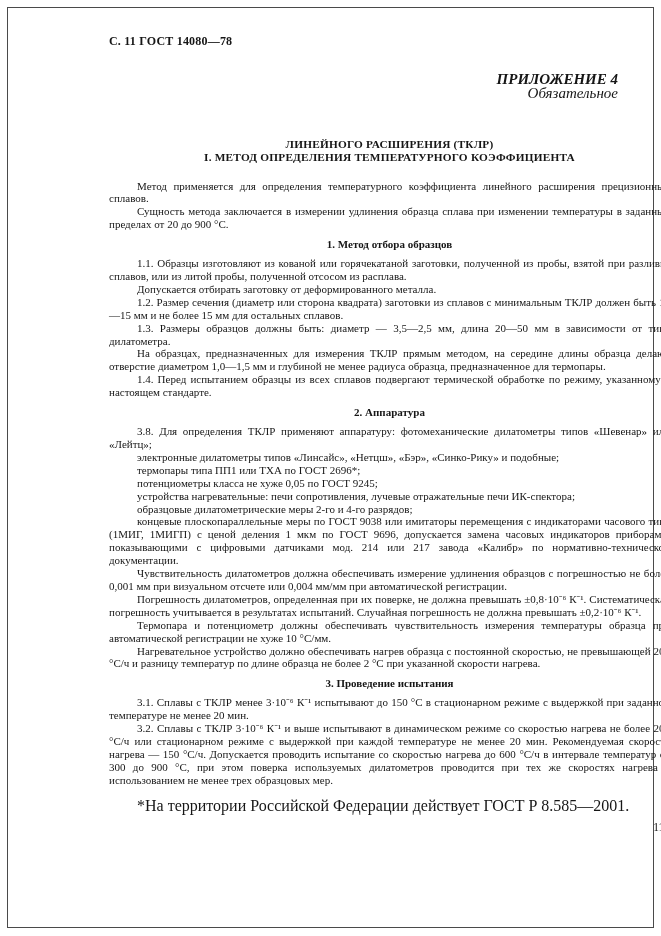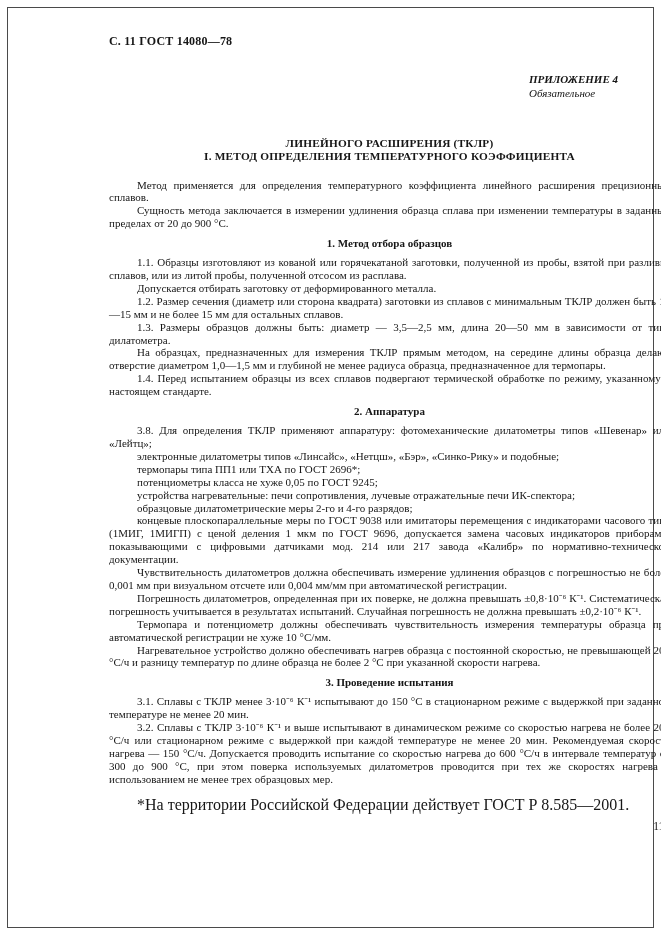--- a/index.html
+++ b/index.html
@@ -11,21 +11,21 @@
     color: #161616;
   }
   .page { position: relative; width: 661px; height: 936px; background: #fff; overflow: hidden; }
   .page-frame {
     position: absolute; left: 7px; top: 7px; width: 647px; height: 921px;
     border: 1px solid #4a4a4a; pointer-events: none;
   }
   .content { position: absolute; left: 61px; top: 34px; width: 561px; margin-left: 48px; }
   .running-header { font-size: 12px; font-weight: bold; letter-spacing: .2px; }
   .annex { margin-top: 24px; text-align: right; padding-right: 52px; }
-  .annex-inner { display: inline-block; text-align: left; font-style: italic; font-size: 11px; line-height: 13.5px; }
+  .annex-inner { display: inline-block; text-align: right; font-style: italic; font-size: 15px; line-height: 13.5px; }
   .annex-label { font-weight: bold; }
   .doc-title {
     margin-top: 36px; margin-bottom: 15px;
     text-align: center; font-weight: bold; font-size: 11.3px; line-height: 13.5px; letter-spacing: .2px;
   }
   .para { margin: 0; font-size: 11px; line-height: 12.9px; text-align: justify; text-indent: 28px; }
   .sec-heading { margin: 7px 0 6px 0; font-size: 11px; line-height: 13px; text-align: center; font-weight: bold; }
   .footnote { margin: 13px 0 0 0; font-size: 16px; line-height: 12.9px; text-indent: 28px; text-align: left; }
   .page-number { margin-top: 8px; text-align: right; font-size: 11.5px; }
 </style>

